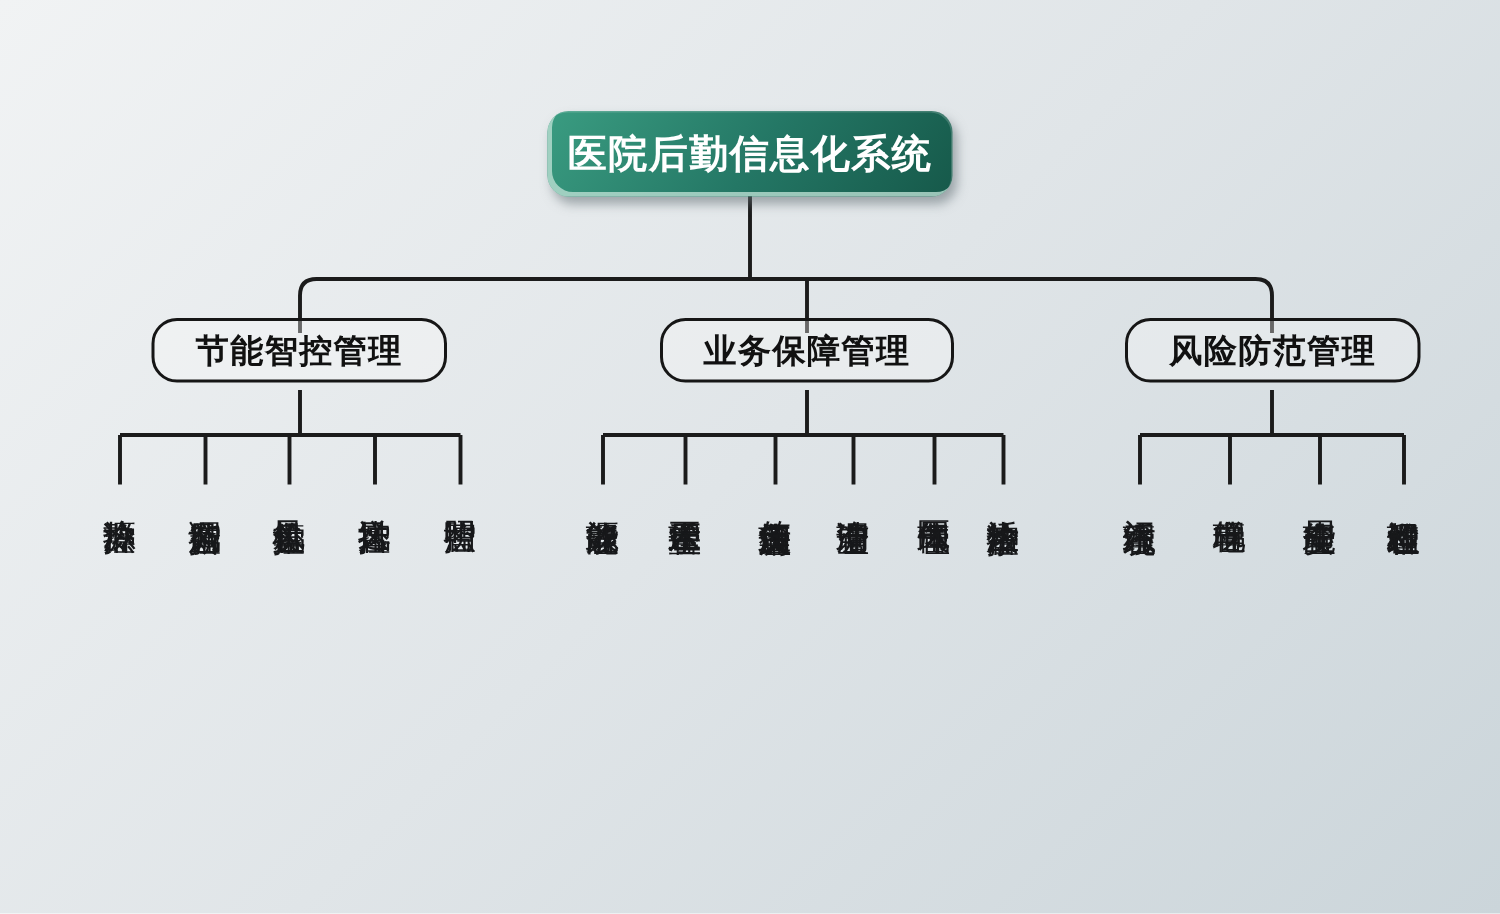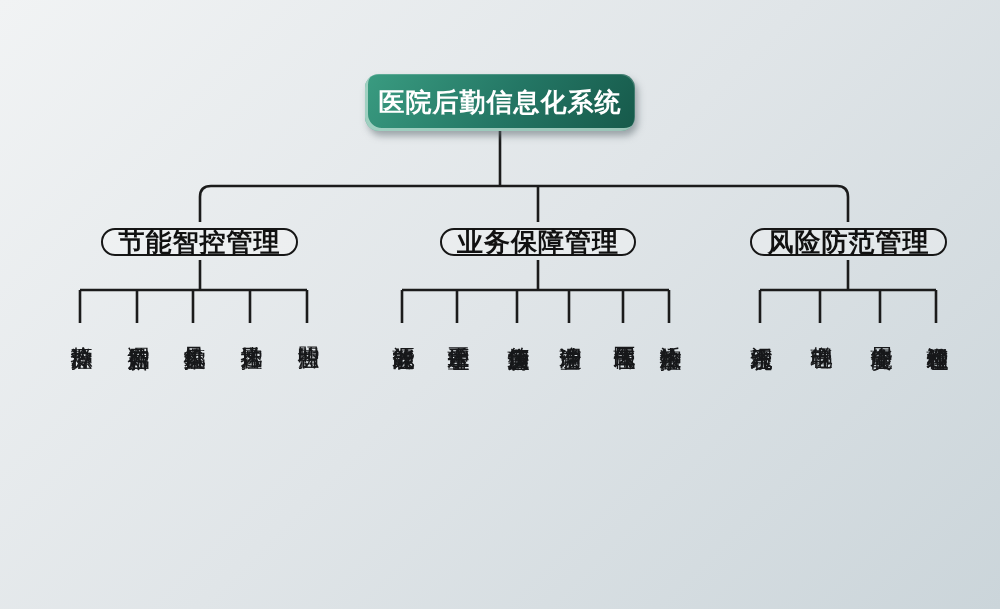--- a/index.html
+++ b/index.html
@@ -1,39 +1,39 @@
 <!DOCTYPE html>
 <html><head>
 <meta charset="utf-8">
 <style>
   html,body{margin:0;padding:0;}
   .stage{
     position:relative;
     width:1000px;height:609px;
     overflow:hidden;
     background:linear-gradient(135deg,#f1f3f4 0%,#e0e5e8 50%,#cbd5da 100%);
-    font-family:Liberation Mono, monospace;
+    font-family:Liberation Sans, sans-serif;
   }
   .connectors{position:absolute;left:0;top:0;width:1000px;height:609px;}
   .root-box{
     position:absolute;left:365px;top:74px;width:270px;height:57px;
     display:flex;align-items:center;justify-content:center;
     border-radius:14px;
     background:linear-gradient(125deg,#3a9c81 0%,#247765 52%,#16594a 100%);
     color:#ffffff;font-size:26px;font-weight:bold;letter-spacing:1px;
     box-shadow:3px 5px 7px rgba(96,110,115,.55),
                inset 3px -3px 0 rgba(186,222,210,.8),
                inset -1px 1px 0 rgba(255,255,255,.18);
   }
   .branch-box{
-    position:absolute;top:228px;height:28px;box-sizing:border-box;
+    position:absolute;top:212px;height:43px;box-sizing:border-box;
     display:flex;align-items:center;justify-content:center;
     border:2.5px solid #161616;border-radius:17px;
     background:rgba(248,250,250,.35);
-    color:#111;font-size:26px;font-weight:bold;letter-spacing:1px;
+    color:#111;font-size:22px;font-weight:bold;letter-spacing:1px;
   }
   .branch-1{left:101px;width:197px;}
   .branch-2{left:440px;width:196px;text-align:center;}
   .branch-3{left:750px;width:197px;align-items:center;}
   .leaf{
     position:absolute;top:329px;
     writing-mode:vertical-rl;text-orientation:upright;
     font-size:22px;line-height:1.05;letter-spacing:.5px;
     color:#17181a;white-space:nowrap;
     transform:translateX(-50%);

